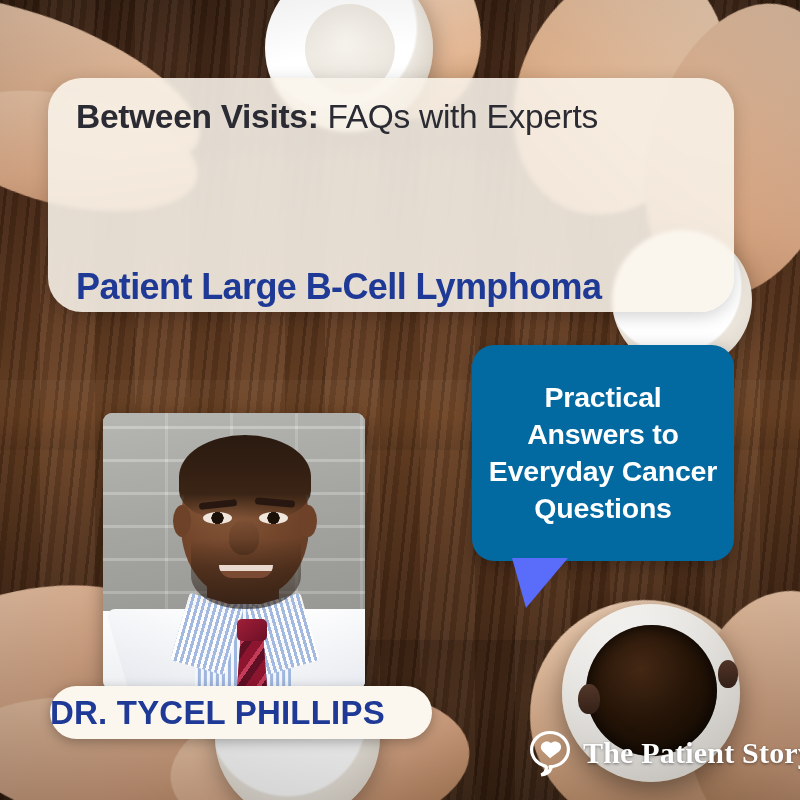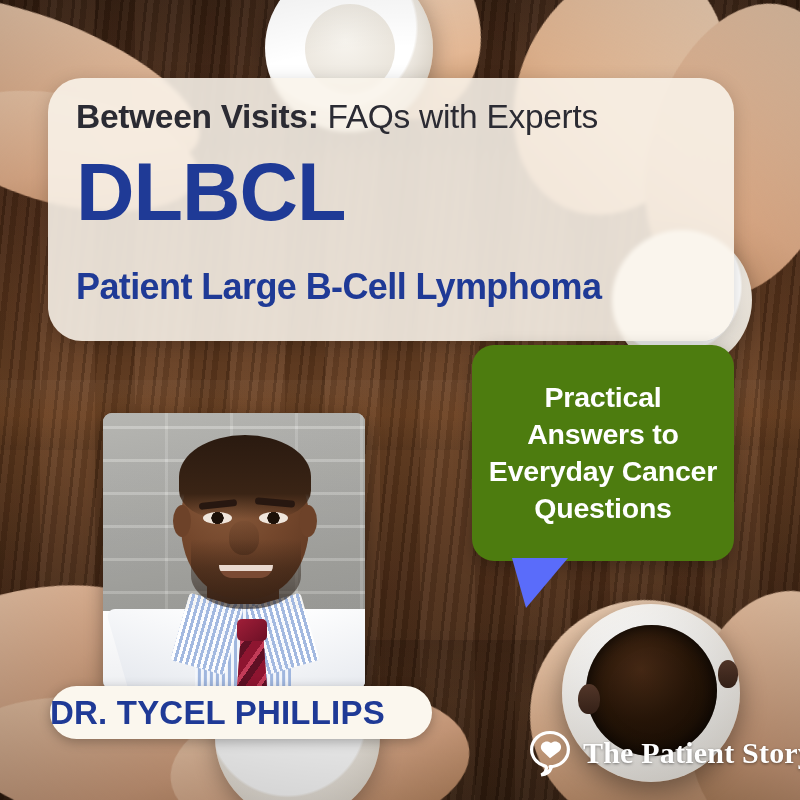--- a/index.html
+++ b/index.html
@@ -86,21 +86,21 @@
   }
   .coffee{
     position:absolute;left:586px;top:625px;width:131px;height:131px;border-radius:50%;
     background:radial-gradient(circle at 42% 34%,#4a2b16 0%,#2a1708 45%,#130a03 100%);
     box-shadow:inset 0 0 18px rgba(0,0,0,.85);
   }
   .nail{position:absolute;border-radius:50% 50% 45% 45%;background:linear-gradient(180deg,#5a3b2c,#3a241a);}
 
   
   #headline-card{
-    position:absolute;left:48px;top:78px;width:686px;height:263px;
+    position:absolute;left:48px;top:78px;width:686px;height:234px;
     border-radius:34px;
     background:rgba(249,244,235,.88);
     backdrop-filter:blur(2px);
     box-shadow:0 4px 18px rgba(0,0,0,.18);
     padding:0;box-sizing:border-box;
   }
   .kicker{
     position:absolute;left:28px;top:20px;right:20px;
     font-size:33.5px;letter-spacing:-.3px;color:#2b2b33;white-space:nowrap;
   }
@@ -111,21 +111,21 @@
     font-size:81px;font-weight:700;letter-spacing:-1px;color:#1f3a96;line-height:1;
   }
   .fullname{
     position:absolute;left:28px;top:188px;right:18px;
     font-size:36px;font-weight:700;letter-spacing:-.6px;color:#1f3a96;white-space:nowrap;
   }
 
   
   #speech-bubble{
     position:absolute;left:472px;top:345px;width:262px;height:216px;
-    background:#4d7c0f;border-radius:22px;
+    background:#0369a1;border-radius:22px;
     box-shadow:0 5px 18px rgba(0,0,0,.28);
   }
   #speech-bubble .bubble-text{
     position:absolute;inset:0;
     display:flex;align-items:center;justify-content:center;text-align:center;
     color:#ffffff;font-size:28.5px;font-weight:700;line-height:1.30;letter-spacing:-.2px;
     padding:0 8px;box-sizing:border-box;white-space:pre-line;
   }
   #bubble-tail{
     position:absolute;left:512px;top:558px;width:56px;height:50px;
@@ -248,21 +248,20 @@
     <div class="nail" style="left:578px;top:684px;width:22px;height:30px;"></div>
     <div class="nail" style="left:718px;top:660px;width:20px;height:28px;"></div>
 
     <div class="vign"></div>
   </div>
 
   <div id="headline-card">
     <div class="kicker">
       <b>Between Visits:</b><span> FAQs with Experts</span>
     </div>
-    <div class="acronym">DLBCL</div>
     <div class="fullname">Patient Large B-Cell Lymphoma</div>
   </div>
 
   <div id="speech-bubble">
     <div class="bubble-text">Practical
 Answers to
 Everyday Cancer
 Questions</div>
   </div>
   <svg id="bubble-tail" viewBox="0 0 56 50">

